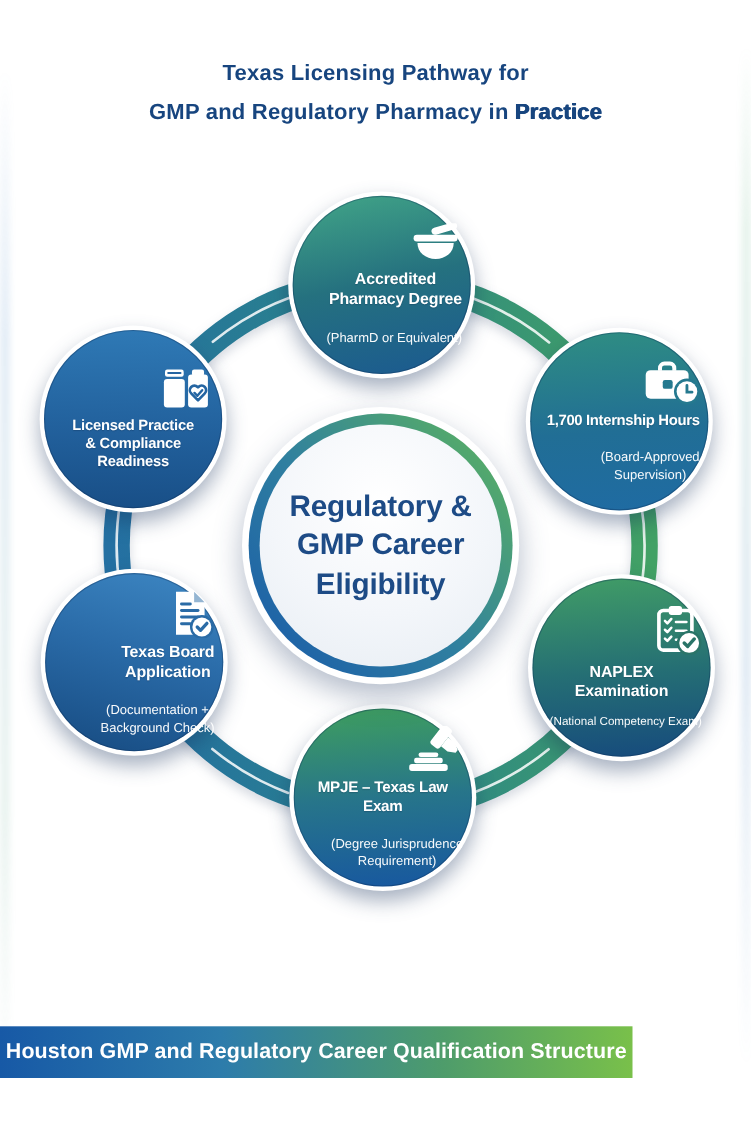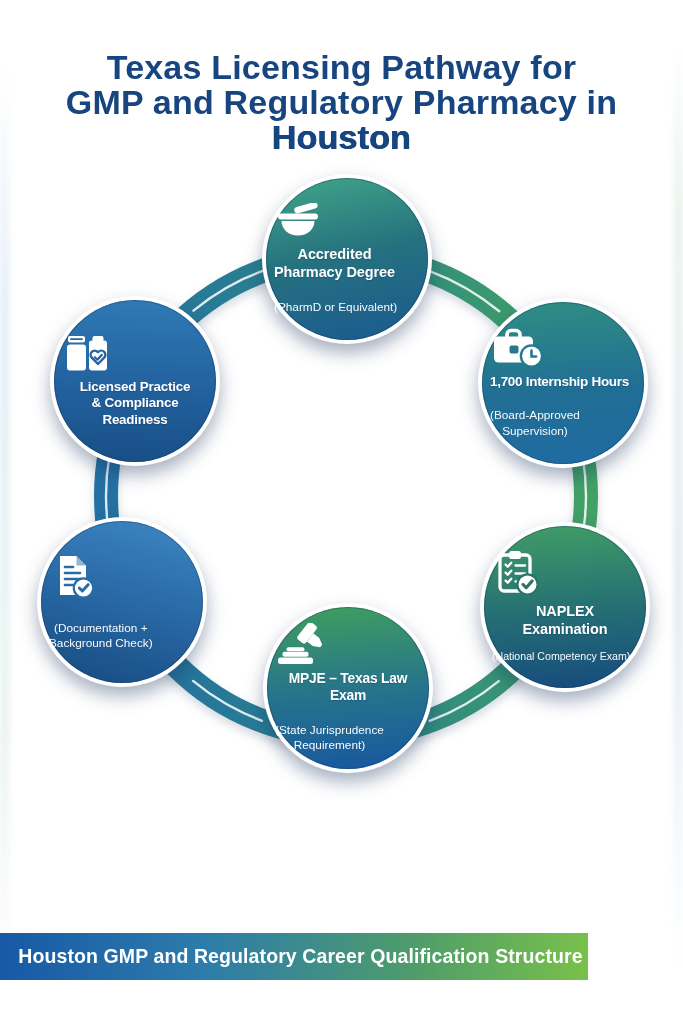--- a/index.html
+++ b/index.html
@@ -7,45 +7,45 @@
     position:relative;width:683px;height:1024px;overflow:hidden;background:#ffffff;
     font-family:"Liberation Sans", sans-serif;
   }
   
   .edge{position:absolute;top:0;bottom:0;width:9px;opacity:.35;filter:blur(3px);pointer-events:none;}
   .edge.l{left:0;background:linear-gradient(180deg,rgba(255,255,255,0) 6%,rgba(110,160,210,.55) 30%,rgba(120,180,160,.45) 72%,rgba(255,255,255,0) 96%);}
   .edge.r{right:0;background:linear-gradient(180deg,rgba(255,255,255,0) 4%,rgba(120,190,150,.5) 20%,rgba(100,150,200,.55) 60%,rgba(255,255,255,0) 95%);}
 
   
   .title{position:absolute;top:50px;left:0;width:100%;text-align:center;
-    color:#17457f;font-weight:700;font-size:34px;line-height:35px;letter-spacing:.2px;}
+    color:#17457f;font-weight:700;font-size:20px;line-height:35px;letter-spacing:.2px;}
   .title .xb{text-shadow:.45px 0 0 currentColor,-.45px 0 0 currentColor;}
 
   
   .ring-svg{position:absolute;left:0;top:0;z-index:1;filter:drop-shadow(0 5px 5px rgba(25,50,90,.18));}
 
   
   .node{position:absolute;width:170px;height:170px;z-index:2;}
   .rim{width:100%;height:100%;border-radius:50%;background:#fff;padding:4px;box-sizing:border-box;
     filter:drop-shadow(0 9px 9px rgba(22,48,90,.38));}
-  .face{width:100%;height:100%;border-radius:50%;display:flex;flex-direction:column;align-items:flex-start;
+  .face{width:100%;height:100%;border-radius:50%;display:flex;flex-direction:column;align-items:flex-end;
     justify-content:center;text-align:center;color:#fff;padding:10px 8px;box-sizing:border-box;
     box-shadow:inset 0 0 0 1px rgba(15,45,85,.35);}
   .face .icon{display:block;margin-bottom:5px;}
   .face svg{display:block;}
   .node-title{font-weight:700;font-size:14.5px;line-height:1.22;white-space:pre-line;letter-spacing:-.1px;
     text-shadow:0 1px 1px rgba(10,30,60,.25);}
   .node-sub{font-size:11.8px;line-height:1.3;margin-top:18px;white-space:pre-line;opacity:.97;}
 
   .n0{left:262px;top:174px;} .n0 .face{background:linear-gradient(168deg,#41a487 2%,#25717f 48%,#1b5a90 98%);}
   .n1{left:478px;top:298px;} .n1 .face{background:linear-gradient(176deg,#2f8e82 0%,#216e95 55%,#1f6ba3 100%);}
   .n2{left:480px;top:522px;} .n2 .face{background:linear-gradient(176deg,#419d66 0%,#256f74 52%,#164a7d 100%);}
-  .n3{left:263px;top:603px;} .n3 .face{background:linear-gradient(176deg,#3f9f5e 0%,#27758a 50%,#1757a0 100%);}
+  .n3{left:263px;top:640px;} .n3 .face{background:linear-gradient(176deg,#3f9f5e 0%,#27758a 50%,#1757a0 100%);}
   .n4{left:37px; top:517px;} .n4 .face{background:linear-gradient(196deg,#3e88c4 0%,#2a6ba8 45%,#164a80 100%);}
-  .n5{left:50px; top:296px;} .n5 .face{background:linear-gradient(182deg,#2f7ab6 0%,#22619d 55%,#184e86 100%);}
+  .n5{left:36px; top:296px;} .n5 .face{background:linear-gradient(182deg,#2f7ab6 0%,#22619d 55%,#184e86 100%);}
 
   .n0 svg{color:#2a7d85;} .n1 svg{color:#25798f;} .n2 svg{color:#2a7468;}
   .n3 svg{color:#2a7f74;} .n4 svg{color:#2a6ba6;} .n5 svg{color:#2565a2;}
 
   .n1 .node-title{font-size:13.5px;letter-spacing:-.3px;}
   .n3 .node-title{font-size:13.8px;letter-spacing:-.2px;}
   .n5 .node-title{font-size:13.4px;letter-spacing:-.2px;}
   .n2 .node-sub{font-size:10.6px;margin-top:12px;}
   .n2 .node-title{margin-top:3px;}
 
@@ -55,36 +55,36 @@
     filter:drop-shadow(0 11px 13px rgba(22,48,90,.32));}
   .grad{width:100%;height:100%;border-radius:50%;padding:10px;box-sizing:border-box;
     background:linear-gradient(48deg,#1c5fa8 8%,#2f7fa0 46%,#55ab69 88%);}
   .inner{width:100%;height:100%;border-radius:50%;display:flex;align-items:center;justify-content:center;
     text-align:center;background:radial-gradient(circle at 50% 32%,#ffffff 0%,#f3f6fa 55%,#e7edf3 100%);}
   .center-text{font-size:27px;font-weight:700;color:#1d4b86;line-height:1.32;white-space:pre-line;letter-spacing:-.2px;}
 
   
   .banner{position:absolute;left:0;top:933px;width:575px;height:47px;z-index:4;
     background:linear-gradient(90deg,#1759a6 0%,#2d7cab 35%,#4e9c6b 70%,#79c04a 100%);
-    display:flex;align-items:center;justify-content:center;gap:13px;color:#fff;padding-left:13px;}
+    display:flex;align-items:center;justify-content:center;gap:13px;color:#fff;}
   .banner-text{font-size:19.5px;font-weight:700;letter-spacing:.1px;white-space:nowrap;}
   .dash{height:2.6px;border-radius:2px;}
   .dash.left{width:78px;background:linear-gradient(90deg,rgba(255,255,255,0),#fff 45%);}
   .dash.right{width:88px;background:linear-gradient(90deg,#fff 55%,rgba(255,255,255,0));}
 </style>
 </head>
 <body>
 
 <div class="page">
   <div class="edge l"></div>
   <div class="edge r"></div>
 
   <div class="title">
     <div>Texas Licensing Pathway for</div>
-    <div><span>GMP and Regulatory Pharmacy in </span><span class="xb">Houston</span></div>
+    <div><span>GMP and Regulatory Pharmacy in </span><span class="xb">Practice</span></div>
   </div>
 
   <svg class="ring-svg" width="683" height="1024" viewBox="0 0 683 1024">
     <defs>
       <linearGradient id="ringGrad" x1="0" y1="0.55" x2="1" y2="0.45">
         <stop offset="0" stop-color="#2470a2"></stop>
         <stop offset="0.5" stop-color="#2b8489"></stop>
         <stop offset="1" stop-color="#42a165"></stop>
       </linearGradient>
     </defs>
@@ -163,21 +163,21 @@
             <rect x="3" y="34.5" width="35" height="6.5" rx="2.5"></rect>
             <rect x="7.5" y="28.8" width="26" height="5" rx="2"></rect>
             <rect x="11.5" y="24.2" width="18" height="4" rx="2"></rect>
             <g transform="rotate(38 30 12)">
               <rect x="25" y="-2" width="10.5" height="22" rx="3"></rect>
               <path d="M35.5 5.5 h7.5 l6.5 3.6 v3.2 l-6.5 3.6 h-7.5 z"></path>
             </g>
           </svg>
         </span>
         <div class="node-title">MPJE – Texas Law Exam</div>
-        <div class="node-sub">(State Jurisprudence
+        <div class="node-sub">(Degree Jurisprudence
 Requirement)</div>
       </div>
     </div>
   </div>
 
   <div class="node n4">
     <div class="rim">
       <div class="face">
         <span class="icon">
           <svg width="46" height="45" viewBox="0 0 46 45">
@@ -187,20 +187,22 @@
               <path d="M16 14 h8"></path>
                 <path d="M16 20 h15"></path>
                 <path d="M16 26 h15"></path>
                 <path d="M16 32 h8"></path>
             </g>
             <circle cx="34.5" cy="35" r="10.8" fill="currentColor"></circle>
             <circle cx="34.5" cy="35" r="8.6" fill="#fff"></circle>
             <path d="M30.3 35 l3 3 5.8-6.3" fill="none" stroke="currentColor" stroke-width="3" stroke-linecap="round" stroke-linejoin="round"></path>
           </svg>
         </span>
+        <div class="node-title">Texas Board
+Application</div>
         <div class="node-sub">(Documentation +
 Background Check)</div>
       </div>
     </div>
   </div>
 
   <div class="node n5">
     <div class="rim">
       <div class="face">
         <span class="icon">
@@ -213,19 +215,30 @@
             <path d="M36 30 l-6.2-6.4 a4.1 4.1 0 0 1 5.8-5.8 l.4 .4 .4-.4 a4.1 4.1 0 0 1 5.8 5.8 z" fill="none" stroke="currentColor" stroke-width="2.4" stroke-linejoin="round"></path>
             <path d="M32.8 23.2 l2.6 2.6 4.4-5" fill="none" stroke="currentColor" stroke-width="2.2" stroke-linecap="round" stroke-linejoin="round"></path>
           </svg>
         </span>
         <div class="node-title">Licensed Practice
 &amp; Compliance Readiness</div>
       </div>
     </div>
   </div>
 
+  <div class="center">
+    <div class="rim2">
+      <div class="grad">
+        <div class="inner">
+          <div class="center-text">Regulatory &amp;
+GMP Career
+Eligibility</div>
+        </div>
+      </div>
+    </div>
+  </div>
 
   <div class="banner">
     <span class="dash left"></span>
     <span class="banner-text">Houston GMP and Regulatory Career Qualification Structure</span>
     <span class="dash right"></span>
   </div>
 </div>
 
 </body></html>

